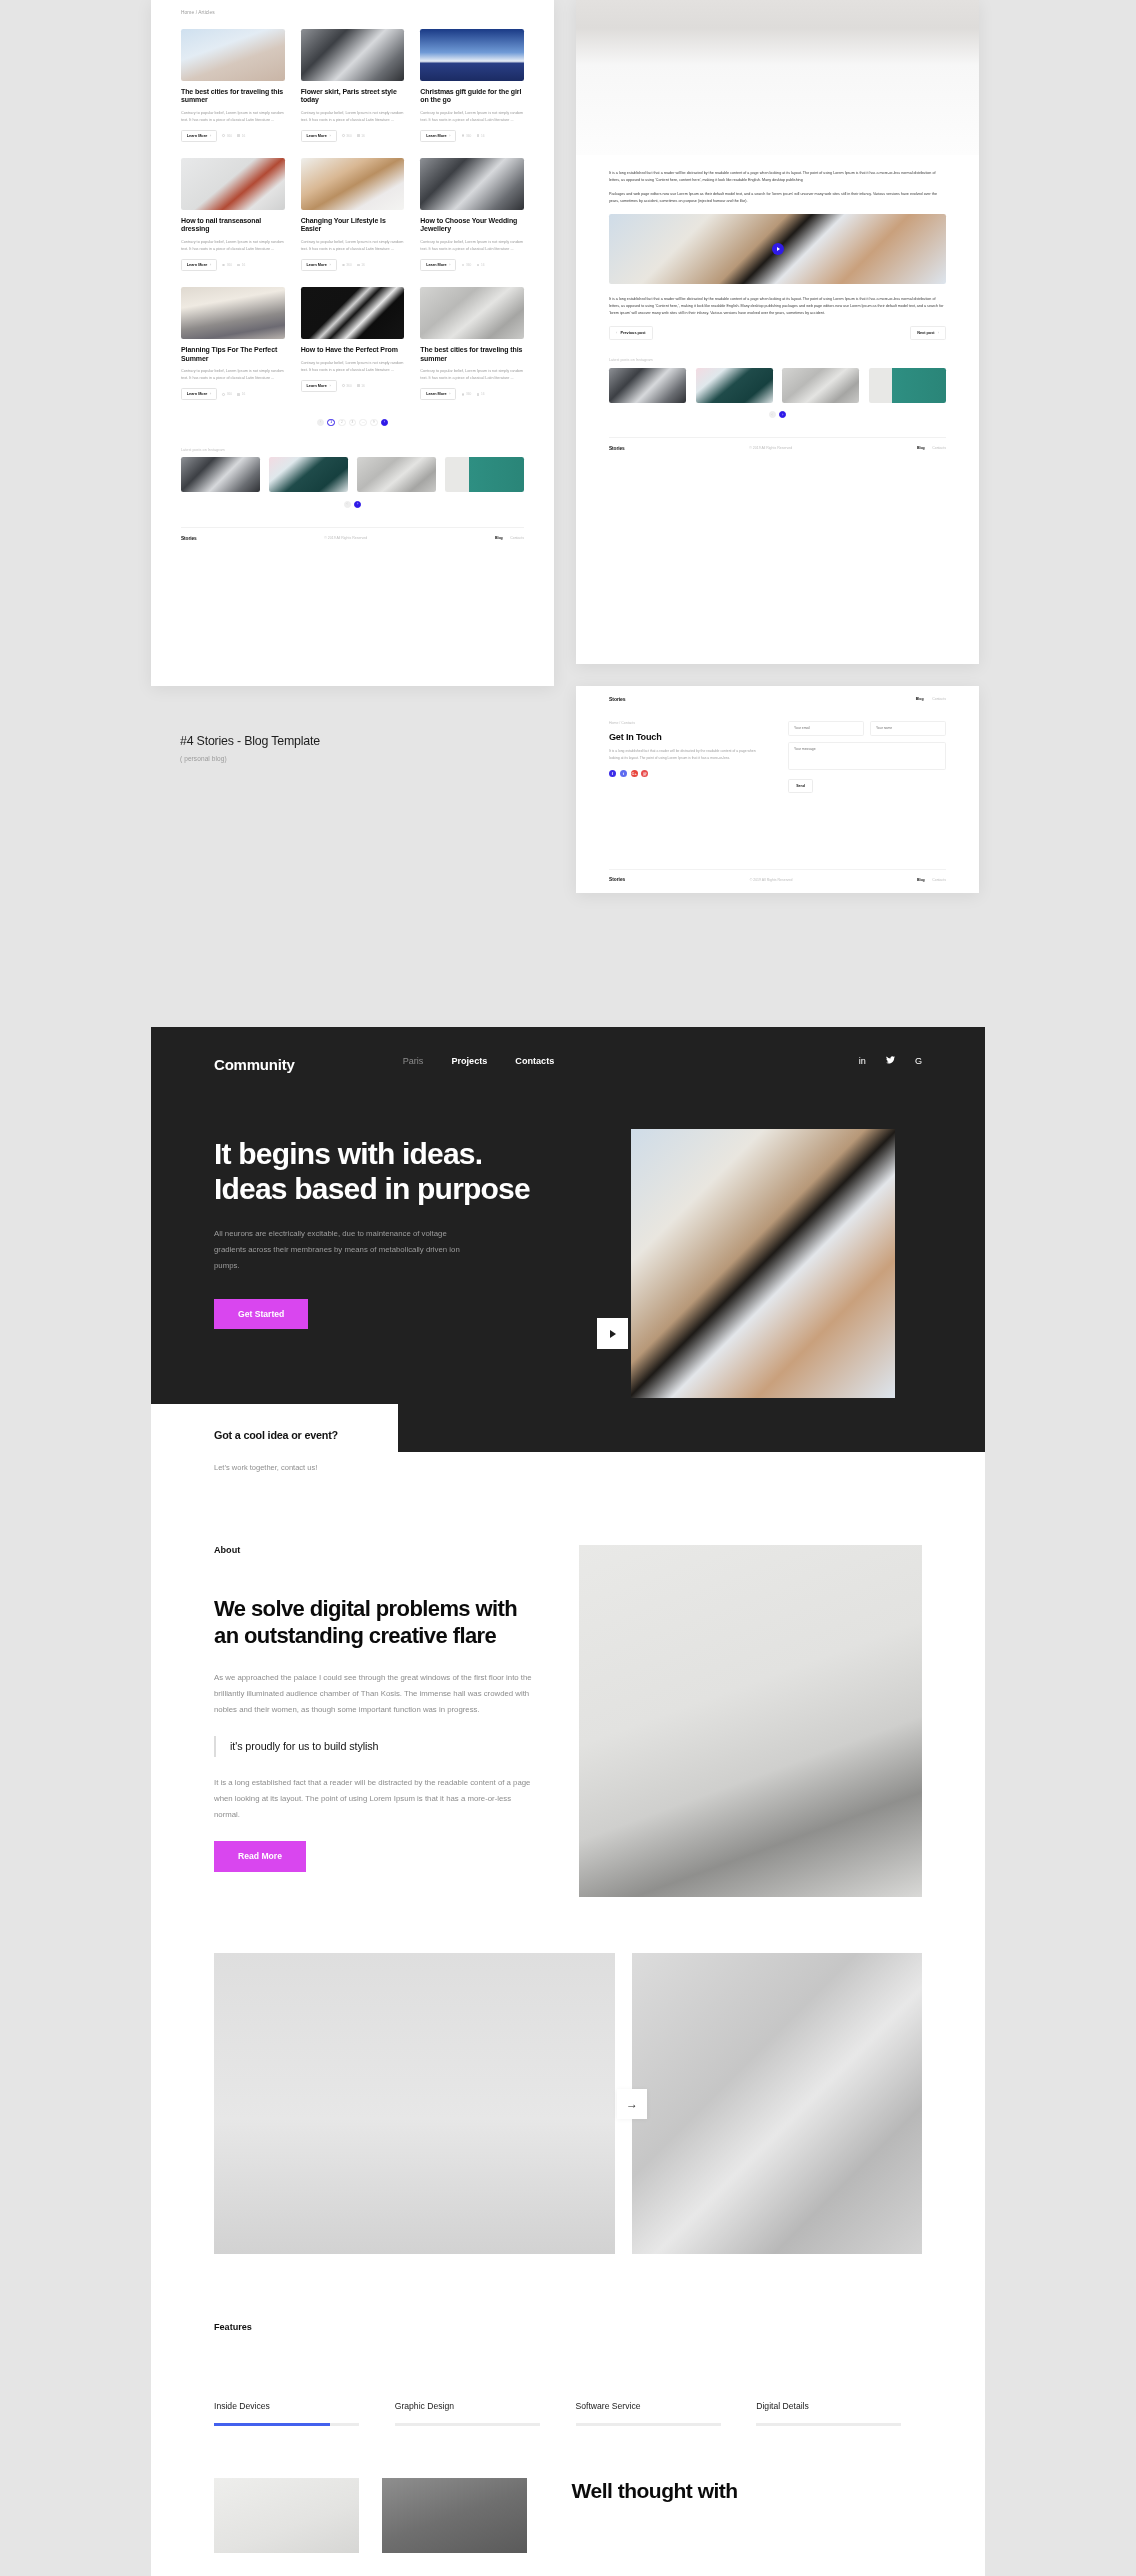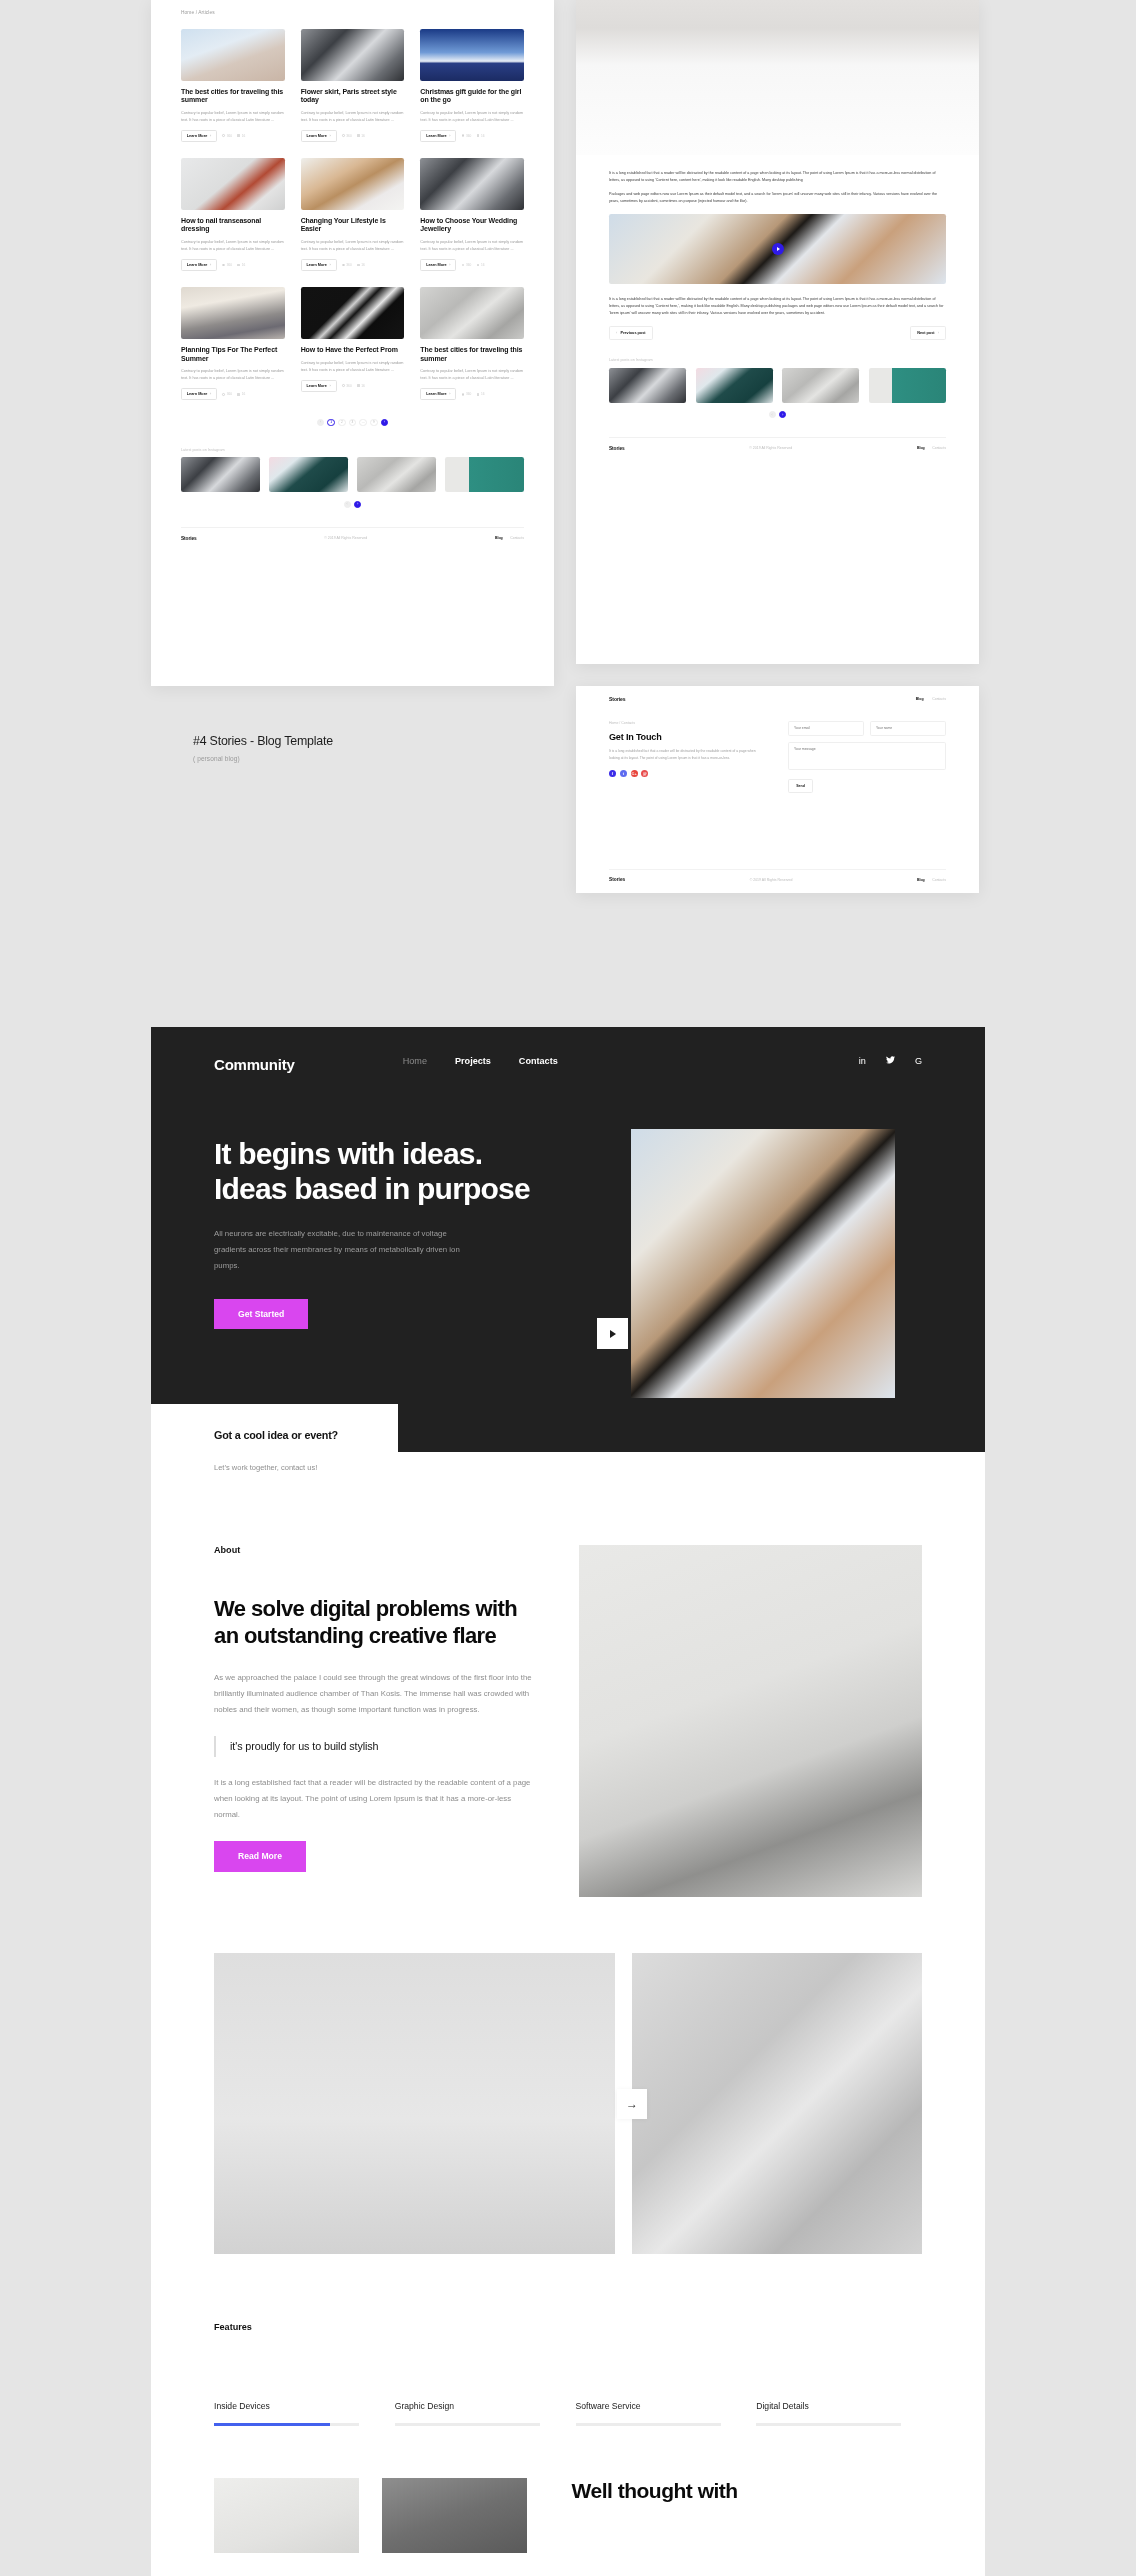--- a/index.html
+++ b/index.html
@@ -78,21 +78,21 @@
   .mock-foot {
     border-top:0.5px solid #f1f1f1; margin-top:19.4px; padding:7.5px 0 0 0;
     display:flex; align-items:center; justify-content:space-between;
   }
   .mock-foot .brand { font-size:4.8px; font-weight:700; color:#111; letter-spacing:-0.1px; }
   .mock-foot .copy { font-size:3.5px; color:#bdbdbd; }
   .mock-foot .links { display:flex; gap:7.5px; }
   .mock-foot .links a { font-size:3.5px; color:#111; font-weight:700; text-decoration:none; }
   .mock-foot .links a.muted { color:#bdbdbd; font-weight:400; }
 
-  .label-block { position:absolute; left:193px; top:734px; }
+  .label-block { position:absolute; left:180px; top:734px; }
   .label-title { font-size:12.4px; color:#1d1d1d; letter-spacing:-0.2px; }
   .label-sub { font-size:6.5px; color:#9a9a9a; margin-top:7px; letter-spacing:0.1px; }
 
   
   .mock-article {
     position:absolute; left:576px; top:0; width:403px; height:664px;
     background:#fff; box-shadow:0 3.2px 16px rgba(0,0,0,.07);
   }
   .art-hero { width:100%; height:155px; }
   .art-body { padding:15px 33px 0 33px; }
@@ -544,21 +544,21 @@
       </span>
     </div>
   </div>
 
   <div class="community">
 
     <div class="hero">
       <div class="nav">
         <span class="nav-brand">Community</span>
         <span class="nav-links">
-          <a href="#" class="muted">Home</a>
+          <a href="#" class="muted">Paris</a>
           <a href="#">Projects</a>
           <a href="#">Contacts</a>
         </span>
         <span class="nav-social">
           <span>in</span>
           <span>
             <svg width="9.1" height="8" viewBox="0 0 24 20" fill="#fff" aria-hidden="true">
                 <path d="M24 2.4a9.8 9.8 0 0 1-2.8.8A4.9 4.9 0 0 0 23.3.4a9.8 9.8 0 0 1-3.1 1.2A4.9 4.9 0 0 0 11.8 6 13.9 13.9 0 0 1 1.7.9a4.9 4.9 0 0 0 1.5 6.5A4.8 4.8 0 0 1 1 6.8v.1a4.9 4.9 0 0 0 3.9 4.8 4.9 4.9 0 0 1-2.2.1 4.9 4.9 0 0 0 4.6 3.4A9.9 9.9 0 0 1 0 17.3a13.9 13.9 0 0 0 7.5 2.2c9.1 0 14-7.5 14-14v-.7A10 10 0 0 0 24 2.4z"></path>
               </svg>
           </span>

